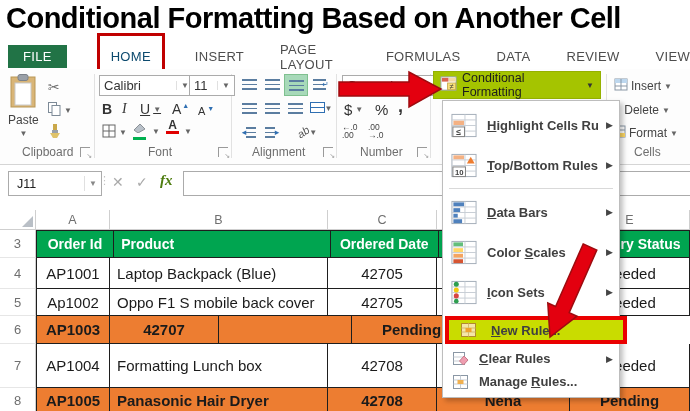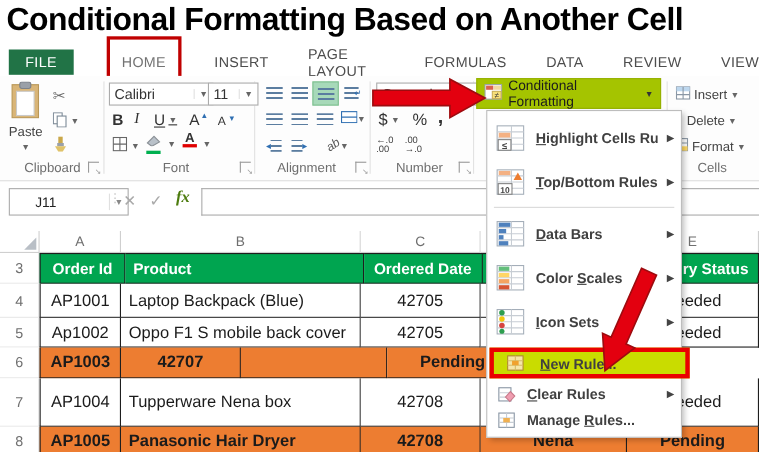--- a/index.html
+++ b/index.html
@@ -5,40 +5,40 @@
   html,body{margin:0;padding:0;background:#fff;}
   #stage{position:relative;width:690px;height:411px;overflow:hidden;background:#fff;
          font-family:"Liberation Sans","DejaVu Sans",sans-serif;color:#444;}
   
   .page-title{position:absolute;left:6px;top:2px;font-size:29px;font-weight:800;color:#000;
               letter-spacing:-0.5px;white-space:nowrap;}
   
   #ribbon-tabs{position:absolute;left:8px;top:44px;height:25px;display:flex;align-items:center;gap:36px;font-size:13px;color:#4d4d4d;}
   .rtab{cursor:default;letter-spacing:.3px;}
   .rtab.file{background:#217346;color:#fff;padding:4px 15px;}
-  .rtab.active{color:#737373;border:3px solid #c00000;padding:13px 11px;margin:12px -6px;background:#fff;}
+  .rtab.active{color:#0c4a6e;border:3px solid #c00000;padding:13px 11px;margin:12px -6px;background:#fff;}
   
   #ribbon{position:absolute;left:0;top:69px;width:690px;height:95px;background:#fdfdfd;border-bottom:1px solid #d5d5d5;}
   .gdiv{position:absolute;top:5px;height:84px;width:1px;background:#e2e2e2;}
   .glabel{position:absolute;top:76px;font-size:12px;color:#6e6e6e;white-space:nowrap;}
   .launcher{position:absolute;top:78px;width:9px;height:9px;border-left:1px solid #9a9a9a;border-top:1px solid #9a9a9a;}
   .launcher:after{content:"↘";position:absolute;right:-2px;bottom:-3px;font-size:7px;color:#9a9a9a;}
   .combo{position:absolute;background:#fff;border:1px solid #ababab;font-size:13px;color:#333;
          display:flex;align-items:center;padding:0 4px;height:19px;}
   .combo .arr{margin-left:auto;font-size:8px;color:#666;padding-left:4px;border-left:1px solid #e0e0e0;}
   .rbtn{position:absolute;display:flex;align-items:center;gap:3px;font-size:12px;color:#444;height:20px;}
   .da{font-size:8px;color:#666;}
   .al{width:15px;height:11px;background:repeating-linear-gradient(#5b7da0 0 1.6px,transparent 1.6px 4.7px);}
   .albtn{position:absolute;width:22px;height:20px;display:flex;align-items:center;justify-content:center;}
   .albtn.sel{background:#a7d9b9;border:1px solid #7fc08f;}
   .chip{display:inline-block;width:13px;height:3px;}
   
   #fbar{position:absolute;left:0;top:165px;width:690px;height:37px;background:#fff;}
   #namebox{position:absolute;left:8px;top:6px;width:84px;height:23px;border:1px solid #ababab;background:#fff;
-           display:flex;align-items:center;font-size:12.5px;color:#222;padding-left:23px;}
+           display:flex;align-items:center;font-size:12.5px;color:#222;padding-left:8px;}
   #namebox .arr{margin-left:auto;font-size:8px;color:#888;border-left:1px solid #e0e0e0;padding:3px 4px;}
   .fbtn{position:absolute;top:6px;font-size:14px;color:#a9a9a9;}
   #fx{font-family:"Liberation Serif","DejaVu Serif",serif;font-style:italic;font-weight:bold;color:#4d7c0f;font-size:15px;}
   #finput{position:absolute;left:183px;top:6px;width:507px;height:23px;border:1px solid #ababab;border-right:none;background:#fff;
           font-size:12.5px;color:#222;padding-left:5px;}
   
   #sheet{position:absolute;left:0;top:210px;width:690px;}
   .srow{display:flex;}
   .hcell{box-sizing:border-box;background:#fff;border-right:1px solid #cfcfcf;border-bottom:1px solid #cfcfcf;
          color:#6f6f6f;font-size:12.5px;display:flex;align-items:center;justify-content:center;}
@@ -334,21 +334,21 @@
       <div class="srow hl" style="height: 28px;">
         <div class="rnum" style="width: 36px;">6</div>
         <div class="tcell first" style="width: 74px;">AP1003</div>
         <div class="tcell" style="width: 109px;">42707</div>
         <div class="tcell" style="width: 133px;"></div>
         <div class="tcell" style="width: 120px;">Pending</div>
       </div>
       <div class="srow" style="height: 44px;">
         <div class="rnum" style="width: 36px;">7</div>
         <div class="tcell first" style="width: 74px;">AP1004</div>
-        <div class="tcell left" style="width: 218px;">Tupperware Nena box</div>
+        <div class="tcell left" style="width: 218px;">Formatting Lunch box</div>
         <div class="tcell" style="width: 109px;">42708</div>
         <div class="tcell" style="width: 133px;"></div>
         <div class="tcell" style="width: 120px;">Needed</div>
       </div>
       <div class="srow hl" style="height: 26px;">
         <div class="rnum" style="width: 36px;">8</div>
         <div class="tcell first" style="width: 74px;">AP1005</div>
         <div class="tcell left" style="width: 218px;">Panasonic Hair Dryer</div>
         <div class="tcell" style="width: 109px;">42708</div>
         <div class="tcell" style="width: 133px;">Nena</div>

